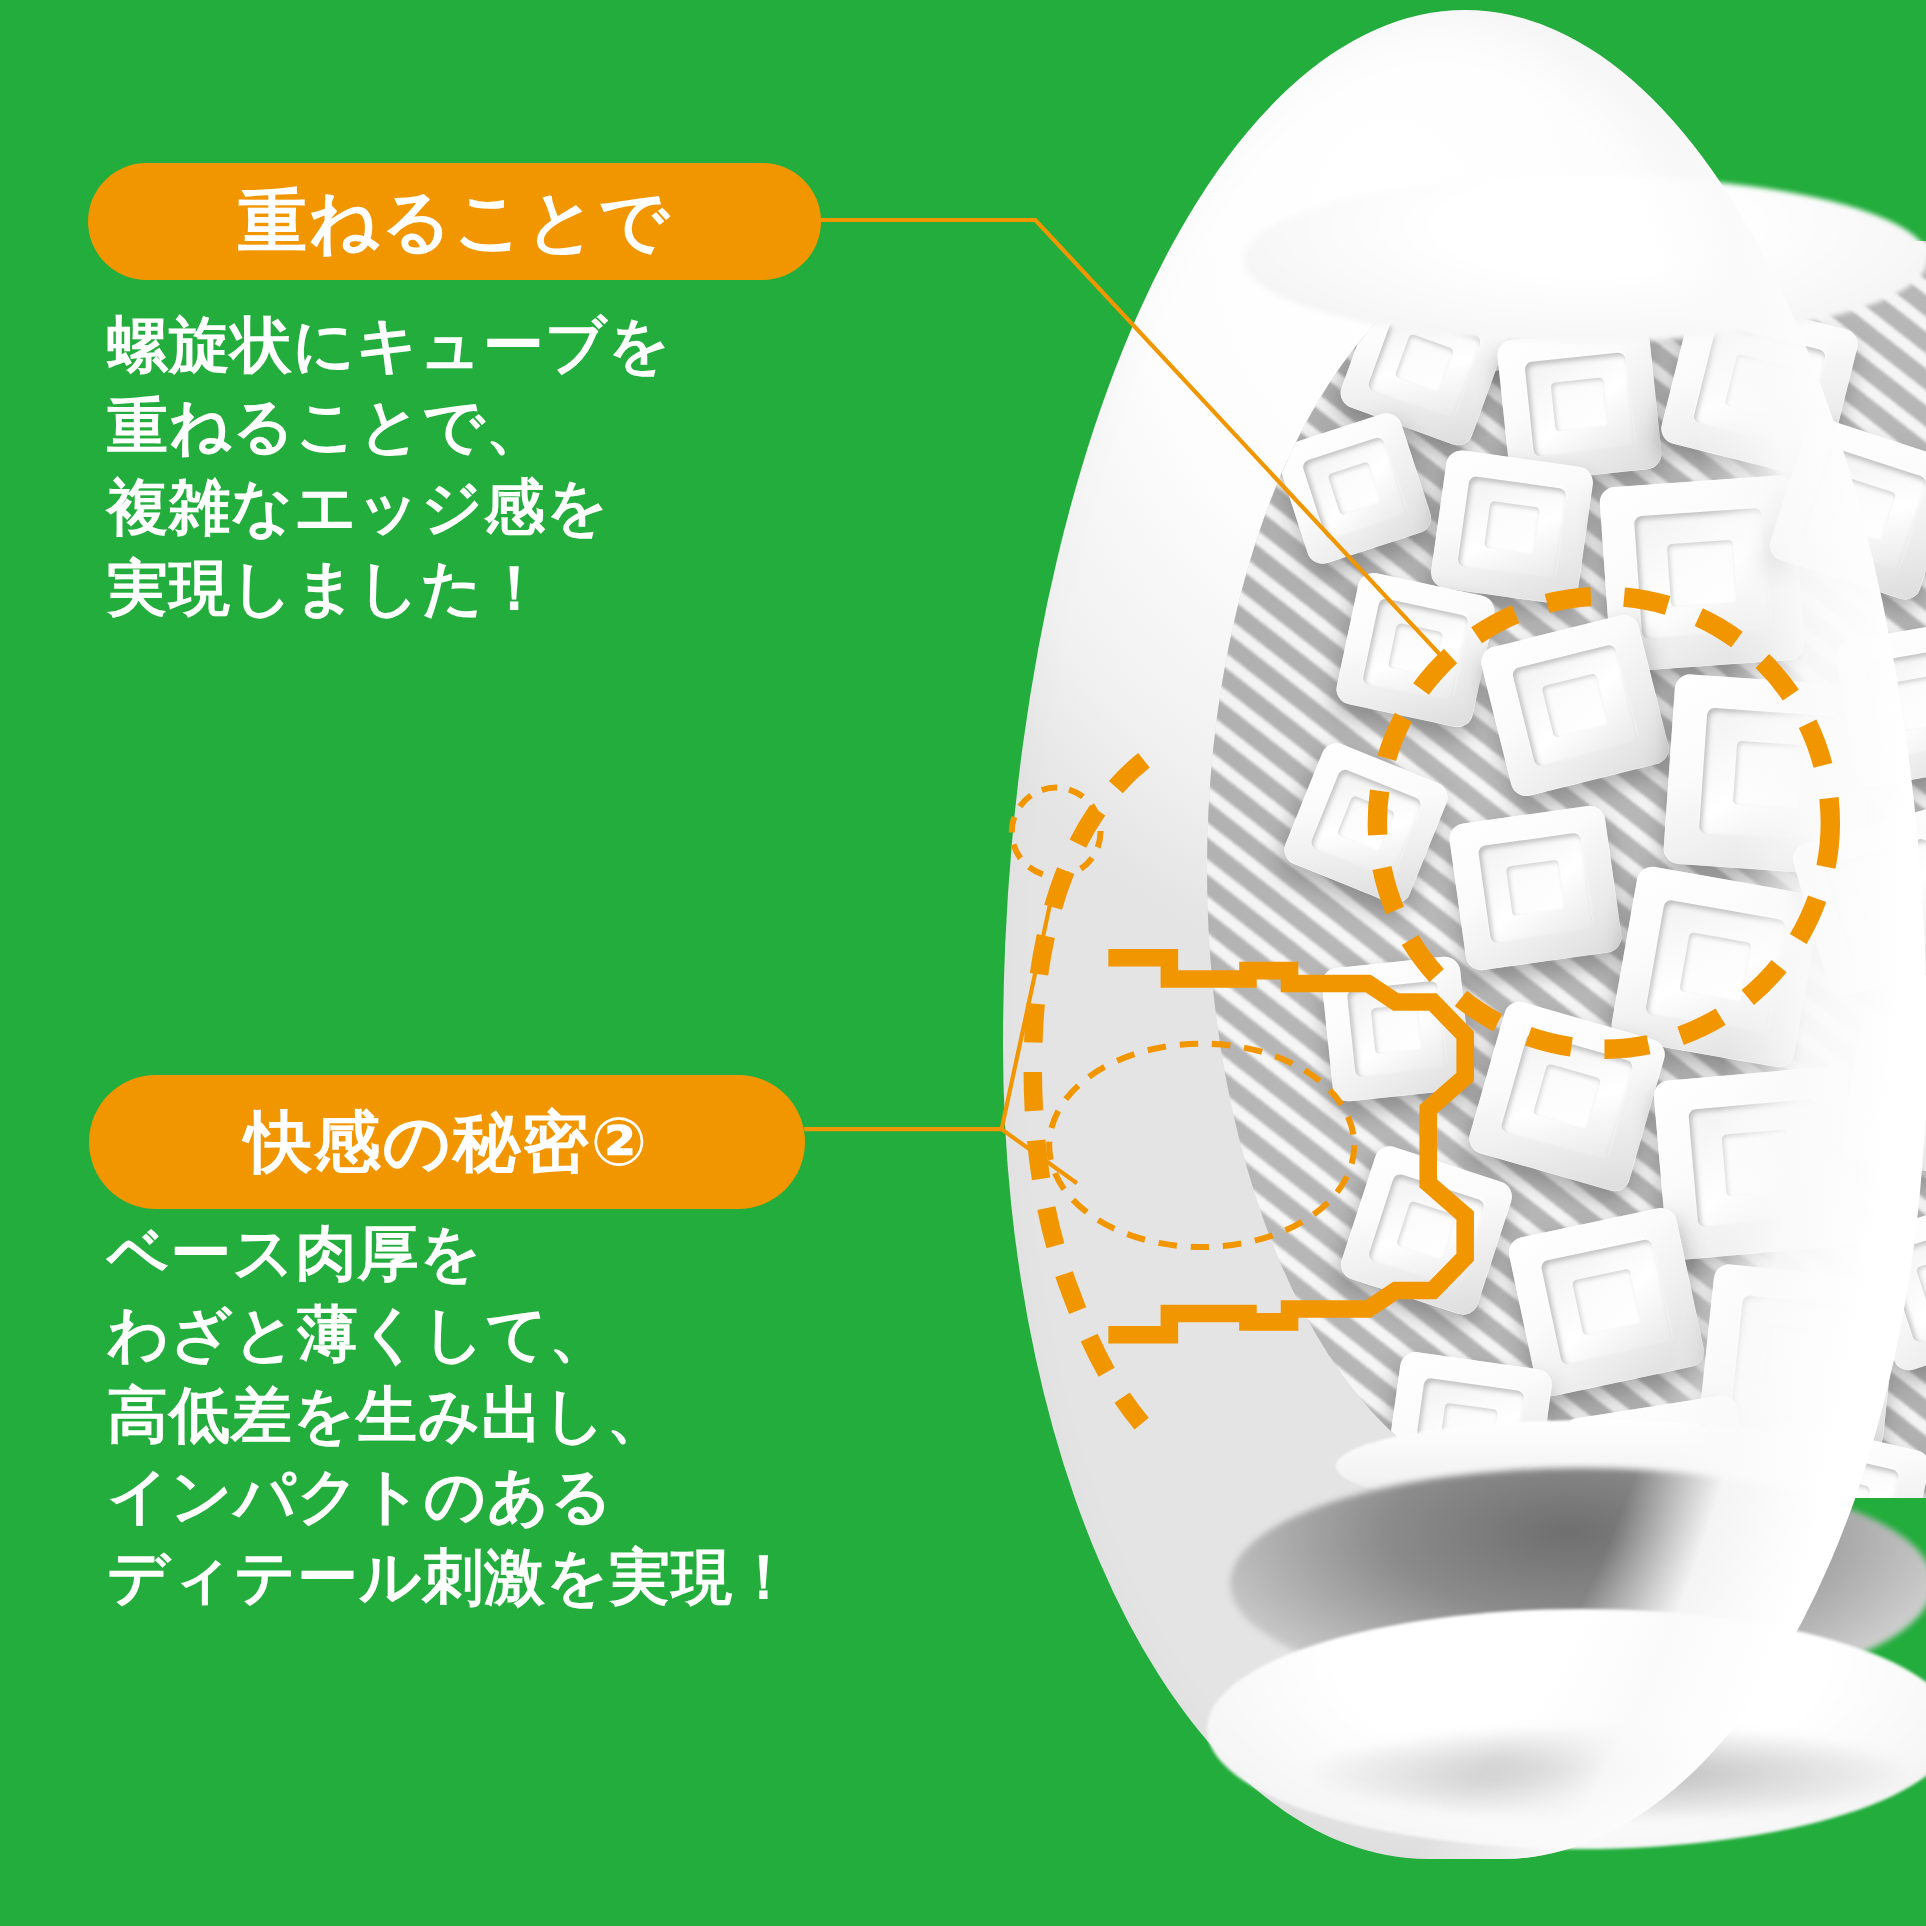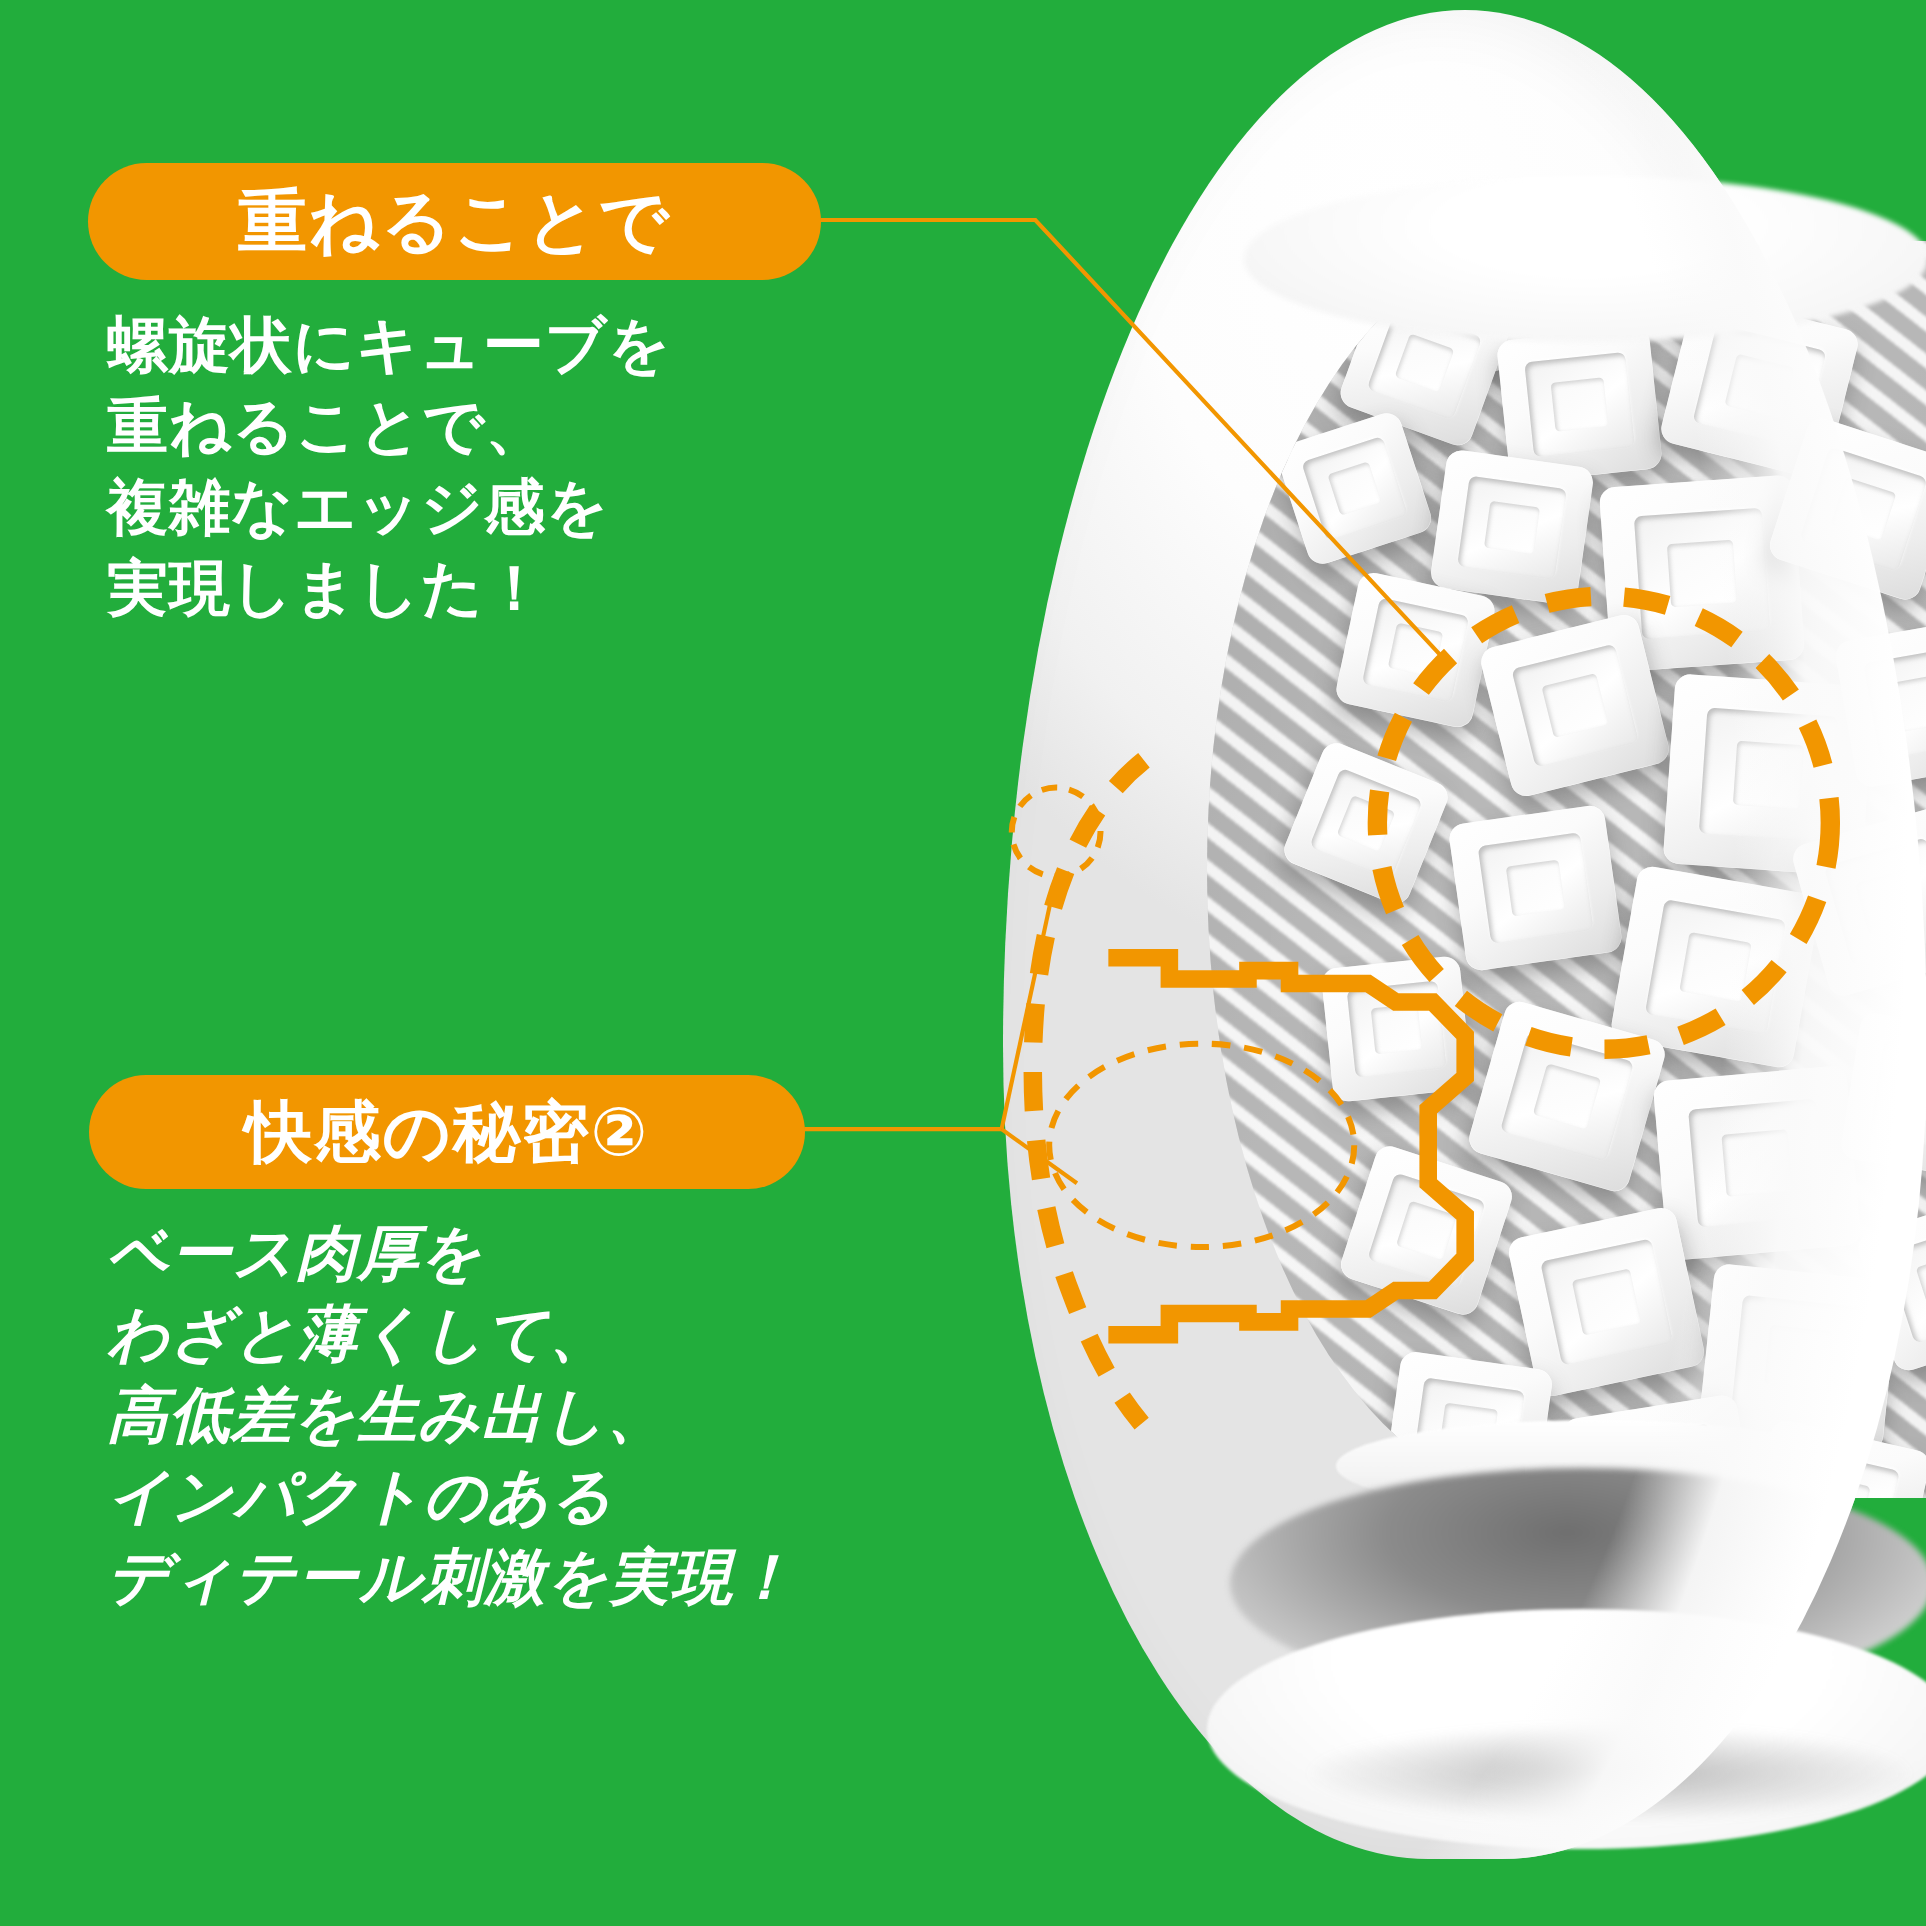--- a/index.html
+++ b/index.html
@@ -104,34 +104,34 @@
     position:absolute;
     background:#f29600;
     border-radius:462px;
     color:#fff;
     display:flex;align-items:center;justify-content:center;
     font-weight:700;
     letter-spacing:1.8px;
     white-space:nowrap;
   }
   #badge1{left:88px;top:163px;width:733px;height:117px;font-size:69px;}
-  #badge2{left:89px;top:1075px;width:716px;height:114px;font-size:67px;}
+  #badge2{left:89px;top:1075px;width:716px;height:134px;font-size:67px;}
 
   
   .para{
     position:absolute;
     color:#ffffff;
     font-weight:700;
     font-size:61px;
     line-height:81px;
     letter-spacing:0.9px;
     white-space:pre;
   }
   #para1{left:107px;top:305px;}
-  #para2{left:107px;top:1213px;font-style:italic;}
+  #para2{left:107px;top:1213px;}
 </style>
 </head>
 <body style="background: rgb(34, 173, 60);">
 
 <div id="stage">
 
   <div id="product">
 
     <div class="egg-body"></div>
 

